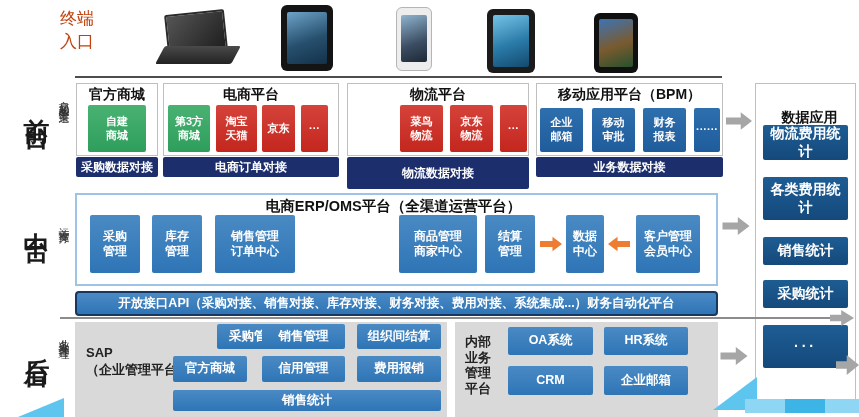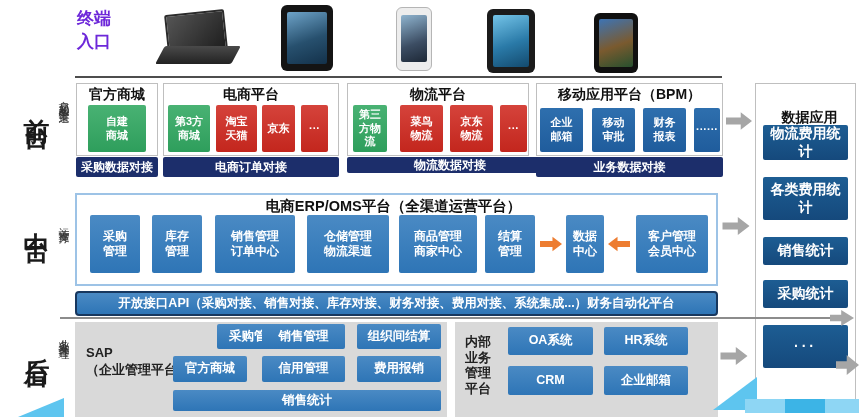--- a/index.html
+++ b/index.html
@@ -1,21 +1,21 @@
 <!DOCTYPE html>
 <html style="--green: #2e9e5c; --red: #c3261d; --navy: #1c2e6b; --blue: #2e75b6; --bpmblue: #1f5c9c; --darkblue: #15497c; --orange: #ed7d31; --grayarrow: #a6a6a6; --cardgray: #d9d9d9; --lightblue: #5ec5ef; --lightblue2: #8ed6f4;"><head>
 <meta charset="utf-8">
 <style>
   html,body{margin:0;padding:0;background:#fff;}
   .canvas{position:relative;width:859px;height:417px;background:#fff;overflow:hidden;
           font-family:"Liberation Sans","DejaVu Sans",sans-serif;}
   .abs{position:absolute;}
   .pre{white-space:pre-line;}
   
-  .terminal-label{font-size:17px;font-weight:bold;color:#6d28d9;line-height:1.35;margin-left:17px;}
+  .terminal-label{font-size:17px;font-weight:normal;color:#c2410c;line-height:1.35;}
   .top-line{height:2px;background:#4d4d4d;}
   
   .lap-screen{position:absolute;left:6px;top:0;width:56px;height:36px;background:linear-gradient(135deg,#555,#1e1e1e);border:2px solid #2b2b2b;border-radius:2px;transform:rotate(-6deg);}
   .lap-base{position:absolute;left:0;top:34px;width:76px;height:18px;background:linear-gradient(180deg,#4a4a4a,#222);border-radius:2px;transform:skewX(-28deg);}
   .dev-body{position:absolute;inset:0;border-radius:6px;}
   .scr{position:absolute;left:12%;top:10%;width:76%;height:80%;border-radius:2px;}
   
   .tier{writing-mode:vertical-rl;font-size:26px;font-weight:bold;color:#1a1a1a;letter-spacing:4px;}
   .tier-sub{writing-mode:vertical-rl;font-size:11px;color:#333;letter-spacing:2px;}
   
@@ -98,29 +98,26 @@
   <div class="abs fbox green pre" style="left:168px;top:105px;width:42px;height:47px;">第3方
 商城</div>
   <div class="abs fbox red pre" style="left:216px;top:105px;width:41px;height:47px;">淘宝
 天猫</div>
   <div class="abs fbox red pre" style="left:262px;top:105px;width:33px;height:47px;">京东</div>
   <div class="abs fbox red pre" style="left:301px;top:105px;width:27px;height:47px;">···</div>
   <div class="abs navybar" style="left:163px;top:157px;width:176px;height:20px;">电商订单对接</div>
 
   <div class="abs card" style="left:347px;top:83px;width:182px;height:73px;"></div>
   <div class="abs gtitle" style="left:347px;top:86px;width:182px;">物流平台</div>
-  <div class="abs fbox green pre" style="left:353px;top:105px;width:34px;height:47px;">第三
-方物
-流</div>
   <div class="abs fbox red pre" style="left:400px;top:105px;width:43px;height:47px;">菜鸟
 物流</div>
   <div class="abs fbox red pre" style="left:450px;top:105px;width:43px;height:47px;">京东
 物流</div>
   <div class="abs fbox red pre" style="left:500px;top:105px;width:27px;height:47px;">···</div>
-  <div class="abs navybar" style="left:347px;top:157px;width:182px;height:16px;padding-left:12px;">物流数据对接</div>
+  <div class="abs navybar" style="left:347px;top:157px;width:182px;height:32px;">物流数据对接</div>
 
   <div class="abs card" style="left:536px;top:83px;width:187px;height:73px;"></div>
   <div class="abs gtitle" style="left:536px;top:86px;width:187px;">移动应用平台（BPM）</div>
   <div class="abs fbox bpm pre" style="left:540px;top:108px;width:43px;height:44px;">企业
 邮箱</div>
   <div class="abs fbox bpm pre" style="left:592px;top:108px;width:43px;height:44px;">移动
 审批</div>
   <div class="abs fbox bpm pre" style="left:643px;top:108px;width:43px;height:44px;">财务
 报表</div>
   <div class="abs fbox bpm pre" style="left:694px;top:108px;width:26px;height:44px;">······</div>
@@ -143,39 +140,37 @@
   <div class="abs fbox darkblue dbox pre" style="left:763px;top:325px;width:85px;height:43px;letter-spacing:3px;">···</div>
 
   <div class="abs mcard" style="left:75px;top:193px;width:643px;height:93px;"></div>
   <div class="abs mtitle" style="left:72px;top:197px;width:643px;">电商ERP/OMS平台（全渠道运营平台）</div>
   <div class="abs fbox blue mbox pre" style="left:90px;top:215px;width:50px;height:58px;">采购
 管理</div>
   <div class="abs fbox blue mbox pre" style="left:152px;top:215px;width:50px;height:58px;">库存
 管理</div>
   <div class="abs fbox blue mbox pre" style="left:215px;top:215px;width:80px;height:58px;">销售管理
 订单中心</div>
-  <div class="abs fbox blue mbox pre" style="left:307px;top:215px;width:82px;height:58px;">仓储管理
-物流渠道</div>
   <div class="abs fbox blue mbox pre" style="left:399px;top:215px;width:78px;height:58px;">商品管理
 商家中心</div>
   <div class="abs fbox blue mbox pre" style="left:485px;top:215px;width:50px;height:58px;">结算
 管理</div>
   <div class="abs oarrow" style="left:540px;top:236px;">
     <svg width="22" height="16" viewBox="0 0 30 20">
         <polygon fill="currentColor" points="0,6 17,6 17,0 30,10 17,20 17,14 0,14"></polygon>
       </svg>
   </div>
   <div class="abs fbox blue mbox pre" style="left:566px;top:215px;width:38px;height:58px;">数据
 中心</div>
   <div class="abs oarrow" style="left:608px;top:236px;transform:scaleX(-1);">
     <svg width="22" height="16" viewBox="0 0 30 20">
         <polygon fill="currentColor" points="0,6 17,6 17,0 30,10 17,20 17,14 0,14"></polygon>
       </svg>
   </div>
-  <div class="abs fbox blue mbox pre" style="left:636px;top:215px;width:72px;height:58px;">客户管理
+  <div class="abs fbox blue mbox pre" style="left:636px;top:215px;width:64px;height:58px;">客户管理
 会员中心</div>
 
   <div class="abs arrow" style="left:722px;top:217px;">
     <svg width="28" height="18" viewBox="0 0 30 20">
         <polygon fill="currentColor" points="0,6 17,6 17,0 30,10 17,20 17,14 0,14"></polygon>
       </svg>
   </div>
 
   <div class="abs apibar" style="left:75px;top:291px;width:643px;height:25px;">开放接口API（采购对接、销售对接、库存对接、财务对接、费用对接、系统集成...）财务自动化平台</div>
   <div class="abs hline" style="left:60px;top:317px;width:772px;"></div>

